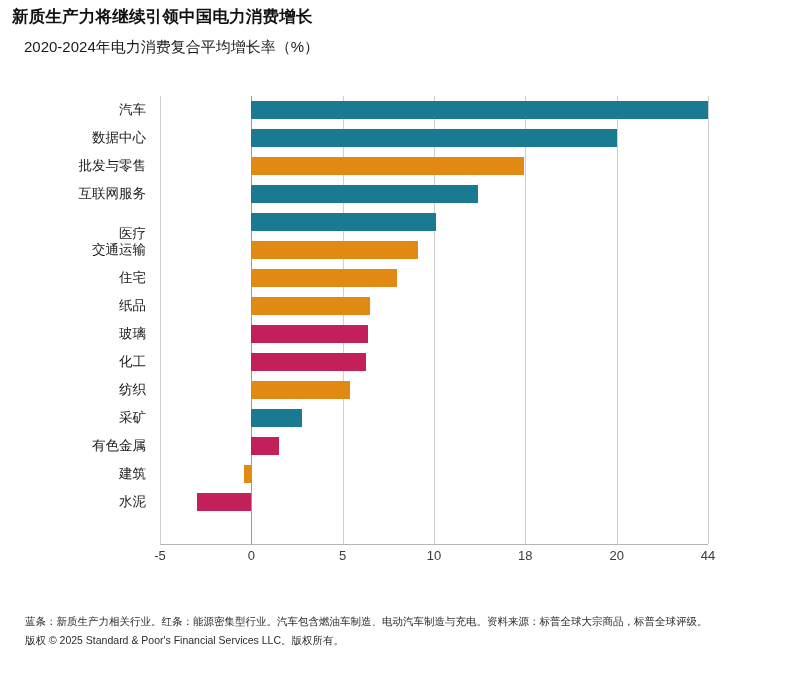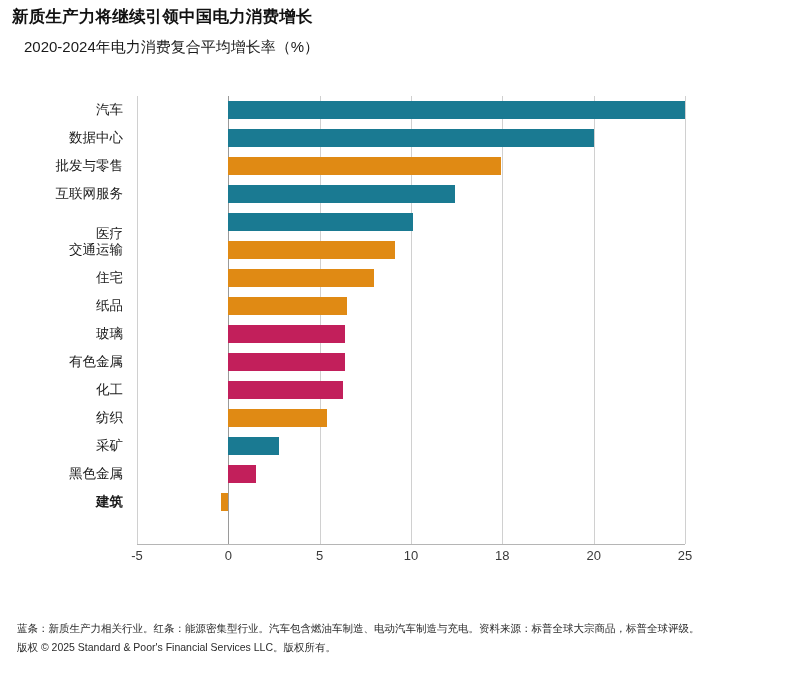--- a/index.html
+++ b/index.html
@@ -42,21 +42,21 @@
   
   .chart {
     position: absolute;
     left: 24px;
     top: 88px;
     width: 752px;
     height: 470px;
   }
   .plot {
     position: absolute;
-    left: 113px;      
+    left: 136px;      
     top: 8px;
     width: 548px;     
     height: 448px;
   }
   .rows {
     position: absolute;
     left: 0;
     top: 0;
     right: 0;
     bottom: 0;
@@ -112,27 +112,26 @@
     top: 452px;
     font-size: 13px;
     color: #3a3a3a;
     transform: translateX(-50%);
     white-space: nowrap;
   }
 
   
   .footnotes {
     position: absolute;
-    left: 17px;
+    left: 25px;
     top: 612px;
     width: 752px;
     font-size: 10.5px;
     line-height: 1.85;
     color: #2b2b2b;
-    margin-top: 7px;
   }
   .footnote-line { display: block; }
 </style>
 </head>
 <body>
 
 <div class="page">
 
   <div class="title">新质生产力将继续引领中国电力消费增长</div>
   <div class="subtitle">2020-2024年电力消费复合平均增长率（%）</div>
@@ -179,53 +178,53 @@
           </div>
           <div class="row" style="height: 28px; font-family: Liberation Serif, serif;">
             <div class="row-label" style="line-height: 28px;">纸品</div>
             <div class="bar" style="left: 91.3333px; width: 118.733px; top: 5px; background: rgb(224, 138, 20);"></div>
           </div>
           <div class="row" style="height: 28px;">
             <div class="row-label" style="line-height: 28px;">玻璃</div>
             <div class="bar" style="left: 91.3333px; width: 116.907px; top: 5px; background: rgb(194, 31, 91);"></div>
           </div>
           <div class="row" style="height: 28px;">
-            <div class="row-label" style="line-height: 28px;">有色金属</div>
-            <div class="bar" style="left: 91.3333px; width: 116.907px; top: 5px; background: rgb(194, 31, 91);"></div>
-          </div>
-          <div class="row" style="height: 28px;">
             <div class="row-label" style="line-height: 28px;">化工</div>
             <div class="bar" style="left: 91.3333px; width: 115.08px; top: 5px; background: rgb(194, 31, 91);"></div>
           </div>
           <div class="row" style="height: 28px;">
             <div class="row-label" style="line-height: 28px;">纺织</div>
             <div class="bar" style="left: 91.3333px; width: 98.64px; top: 5px; background: rgb(224, 138, 20);"></div>
           </div>
           <div class="row" style="height: 28px;">
             <div class="row-label" style="line-height: 28px;">采矿</div>
             <div class="bar" style="left: 91.3333px; width: 51.1467px; top: 5px; background: rgb(26, 122, 146);"></div>
           </div>
           <div class="row" style="height: 28px;">
-            <div class="row-label" style="line-height: 28px;">黑色金属</div>
+            <div class="row-label" style="line-height: 28px;">有色金属</div>
             <div class="bar" style="left: 91.3333px; width: 27.4px; top: 5px; background: rgb(194, 31, 91);"></div>
           </div>
           <div class="row" style="height: 28px;">
-            <div class="row-label" style="line-height: 28px; font-weight: bold;">建筑</div>
+            <div class="row-label" style="line-height: 28px;">建筑</div>
             <div class="bar" style="left: 84.0267px; width: 7.30667px; top: 5px; background: rgb(224, 138, 20);"></div>
+          </div>
+          <div class="row" style="height: 28px;">
+            <div class="row-label" style="line-height: 28px;">水泥</div>
+            <div class="bar" style="left: 36.5333px; width: 54.8px; top: 5px; background: rgb(194, 31, 91);"></div>
           </div>
         </div>
       <div class="axis-line"></div>
       <div id="ticks">
           <div class="tick-label" style="left: 0px;">-5</div>
           <div class="tick-label" style="left: 91.3333px;">0</div>
           <div class="tick-label" style="left: 182.667px;">5</div>
           <div class="tick-label" style="left: 274px;">10</div>
           <div class="tick-label" style="left: 365.333px;">18</div>
           <div class="tick-label" style="left: 456.667px;">20</div>
-          <div class="tick-label" style="left: 548px;">25</div>
+          <div class="tick-label" style="left: 548px;">44</div>
         </div>
     </div>
   </div>
 
   <div class="footnotes">
     <span class="footnote-line">蓝条：新质生产力相关行业。红条：能源密集型行业。汽车包含燃油车制造、电动汽车制造与充电。资料来源：标普全球大宗商品，标普全球评级。</span>
     <span class="footnote-line">版权 © 2025 Standard &amp; Poor's Financial Services LLC。版权所有。</span>
   </div>
 
 </div>

